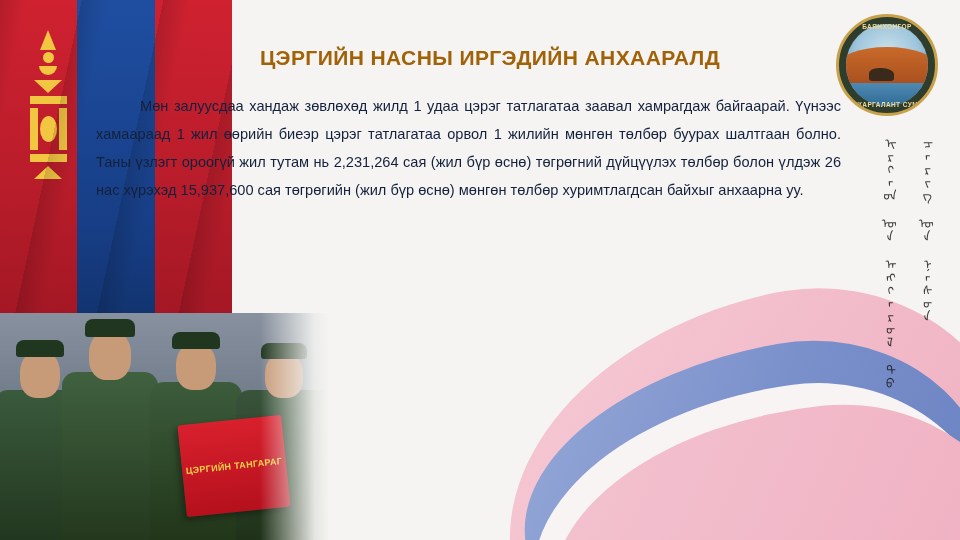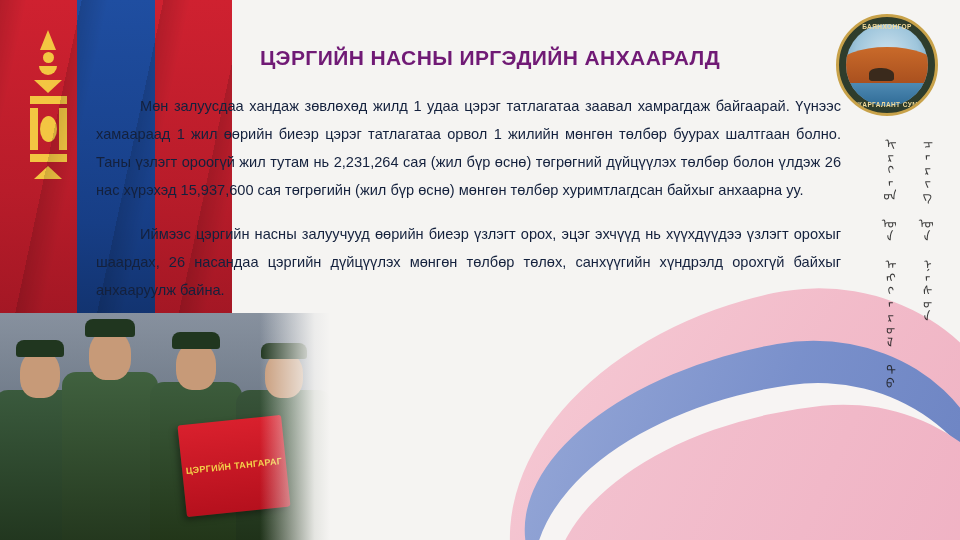--- a/index.html
+++ b/index.html
@@ -306,21 +306,21 @@
 
   
   .title {
     position: absolute;
     left: 180px;
     top: 46px;
     width: 620px;
     text-align: center;
     font-size: 21px;
     font-weight: bold;
-    color: #701a75;
+    color: #a16207;
     letter-spacing: .4px;
   }
   .body {
     position: absolute;
     left: 96px;
     top: 92px;
     width: 745px;
     font-size: 14.6px;
     line-height: 28px;
     color: #14213d;
@@ -404,16 +404,15 @@
 
   <div class="mongol-script">
     <div class="mongol-col">ᠴᠡᠷᠢᠭ ᠦᠨ ᠨᠠᠰᠤᠨ</div>
     <div class="mongol-col">ᠢᠷᠭᠡᠳ ᠦᠨ ᠠᠩᠬᠠᠷᠤᠯ ᠳᠤ</div>
   </div>
 
   <div class="title">ЦЭРГИЙН НАСНЫ ИРГЭДИЙН АНХААРАЛД</div>
 
   <div class="body">
     <p>Мөн залуусдаа хандаж зөвлөхөд жилд 1 удаа цэрэг татлагатаа заавал хамрагдаж байгаарай. Үүнээс хамаараад 1 жил өөрийн биеэр цэрэг татлагатаа орвол 1 жилийн мөнгөн төлбөр буурах шалтгаан болно. Таны үзлэгт ороогүй жил тутам нь 2,231,264 сая (жил бүр өснө) төгрөгний дүйцүүлэх төлбөр болон үлдэж 26 нас хүрэхэд 15,937,600 сая төгрөгийн (жил бүр өснө) мөнгөн төлбөр хуримтлагдсан байхыг анхаарна уу.</p>
-    <p>Иймээс цэргийн насны залуучууд өөрийн биеэр үзлэгт орох, эцэг эхчүүд нь хүүхдүүдээ үзлэгт орохыг шаардах, 26 насандаа цэргийн дүйцүүлэх мөнгөн төлбөр төлөх, санхүүгийн хүндрэлд орохгүй байхыг анхааруулж байна.</p>
   </div>
 
 </div>
 
 </body></html>

